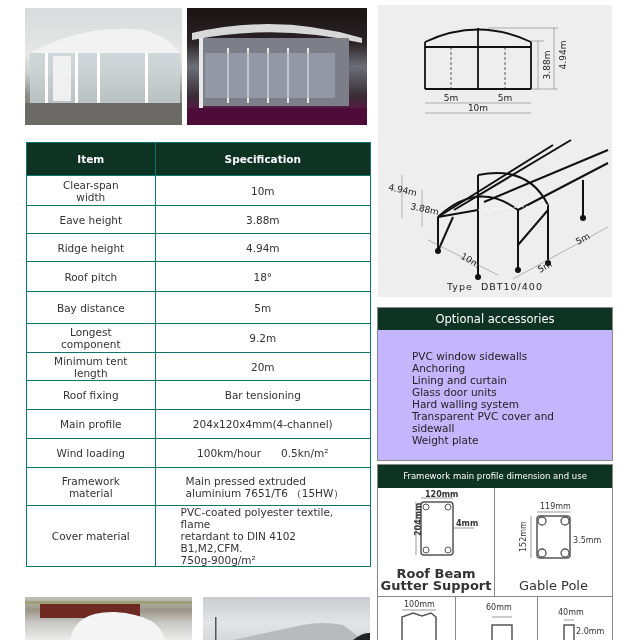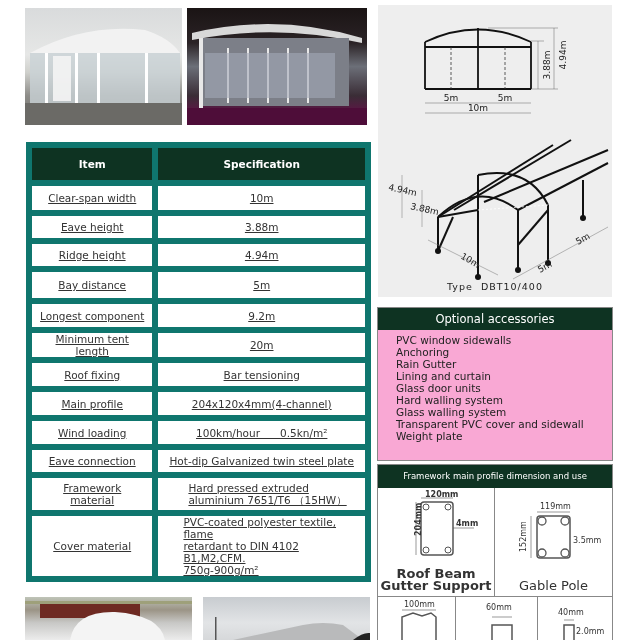--- a/index.html
+++ b/index.html
@@ -6,29 +6,29 @@
   body{width:640px;height:640px;position:relative;overflow:hidden;font-family:"DejaVu Sans",sans-serif;color:#222;}
   
   .photo{position:absolute;overflow:hidden;}
   .photo1{left:25px;top:8px;width:157px;height:117px;background:linear-gradient(#d9dbdc 0%,#e6e7e6 40%,#cfd0cc 55%,#8d8c88 75%,#6f6e6a 100%);}
   .photo2{left:187px;top:8px;width:180px;height:117px;background:linear-gradient(#1a1414 0%,#2b2326 30%,#6c6f78 50%,#3a2d36 75%,#5a1744 88%,#4b0f38 100%);}
   .photo3{left:25px;top:597px;width:167px;height:43px;background:linear-gradient(#bfc4b8 0%,#9b9486 30%,#c8c8c6 60%,#ececec 100%);}
   .photo4{left:203px;top:597px;width:167px;height:43px;background:linear-gradient(#c8ccd0 0%,#e2e4e6 60%,#d6d8da 100%);}
   
   .spec{position:absolute;left:26px;top:142px;width:345px;border-collapse:collapse;font-size:10.5px;}
   .spec th{background:#0e3322;color:#fff;font-weight:bold;height:30px;font-size:10.5px;}
-  .spec td{border:1px solid #8a8a8a;text-align:center;color:#333;padding:0 8px;text-decoration:underline;}
-  .spec th,.spec td{border:6px solid #0f766e;margin-top:12px;}
+  .spec td{border:1px solid #8a8a8a;text-align:center;color:#333;padding:0 20px;}
+  .spec th,.spec td{border:1px solid #0f766e;margin-top:12px;}
   .spec td.multi{text-align:left;padding-left:30px;line-height:12px;}
   
   .diag{position:absolute;left:378px;top:5px;width:234px;height:292px;background:#eeeeee;}
   
-  .acc{position:absolute;left:377px;top:307px;width:234px;height:152px;border:1px solid #888;background:#f9a8d4;}
+  .acc{position:absolute;left:377px;top:307px;width:234px;height:152px;border:1px solid #888;background:#c4b5fd;}
   .acc-h{background:#0e3322;color:#fff;text-align:center;font-size:11.5px;height:22px;line-height:22px;}
-  .acc ul{list-style:none;margin:0;padding:4px 0 0 18px;font-size:10.5px;line-height:12px;color:#222;}
+  .acc ul{list-style:none;margin:16px;padding:4px 0 0 18px;font-size:10.5px;line-height:12px;color:#222;}
   
   .fw{position:absolute;left:377px;top:464px;width:234px;height:180px;border:1px solid #888;background:#fff;}
   .fw-h{background:#0e3322;color:#fff;text-align:center;font-size:8.5px;height:23px;line-height:23px;}
   .fw-cell{position:absolute;border-right:1px solid #888;border-bottom:1px solid #888;}
   .lbl{font-size:8px;color:#333;position:absolute;}
   .cap{font-size:13px;color:#333;position:absolute;text-align:center;}
 </style>
 </head>
 <body>
 
@@ -92,20 +92,24 @@
         <td>10m</td>
       </tr>
     <tr style="height:28px">
         <td>Eave height</td>
         <td>3.88m</td>
       </tr>
     <tr style="height:28px">
         <td>Ridge height</td>
         <td>4.94m</td>
       </tr>
+    <tr style="height:30px">
+        <td>Roof pitch</td>
+        <td>18°</td>
+      </tr>
     <tr style="height:32px">
         <td>Bay distance</td>
         <td>5m</td>
       </tr>
     <tr style="height:29px">
         <td>Longest component</td>
         <td>9.2m</td>
       </tr>
     <tr style="height:28px">
         <td>Minimum tent length</td>
@@ -116,28 +120,24 @@
         <td>Bar  tensioning</td>
       </tr>
     <tr style="height:29px">
         <td>Main profile</td>
         <td>204x120x4mm(4-channel)</td>
       </tr>
     <tr style="height:29px">
         <td>Wind loading</td>
         <td style="white-space:pre">100km/hour      0.5kn/m²</td>
       </tr>
-    <tr style="height:28px">
-        <td>Eave connection</td>
-        <td>Hot-dip Galvanized twin steel plate</td>
-      </tr>
     <tr style="height:38px">
         <td>Framework material</td>
       <td class="multi">
-        <div>Hard pressed extruded</div>
+        <div>Main pressed extruded</div>
         <div>aluminium 7651/T6 （15HW）</div>
       </td>
       </tr>
     <tr style="height:48px">
         <td>Cover material</td>
       <td class="multi" style="padding-left:25px">
         <div>PVC-coated polyester textile, flame</div>
         <div>retardant to DIN 4102 B1,M2,CFM.</div>
         <div> 750g-900g/m²</div>
       </td>
@@ -214,25 +214,23 @@
     <text transform="translate(200,240) rotate(-30)" font-size="9" fill="#222">5m</text>
     <text x="117" y="285" font-size="9.5" text-anchor="middle" fill="#222" letter-spacing="1" style="white-space:pre">Type  DBT10/400</text>
   </svg>
 </div>
 
 <div class="acc">
   <div class="acc-h">Optional  accessories</div>
   <ul>
     <li>PVC window sidewalls</li>
     <li>Anchoring</li>
-    <li>Rain Gutter</li>
     <li>Lining and curtain</li>
     <li>Glass door units</li>
     <li>Hard walling system</li>
-    <li>Glass walling system</li>
     <li>Transparent PVC cover and sidewall</li>
     <li>Weight plate</li>
   </ul>
 </div>
 
 <div class="fw">
   <div class="fw-h">Framework main profile dimension and use</div>
 
   <div class="fw-cell" style="left:0;top:23px;width:116px;height:108px;font-weight:bold;">
     <svg width="116" height="80" style="position:absolute;left:0;top:0">

